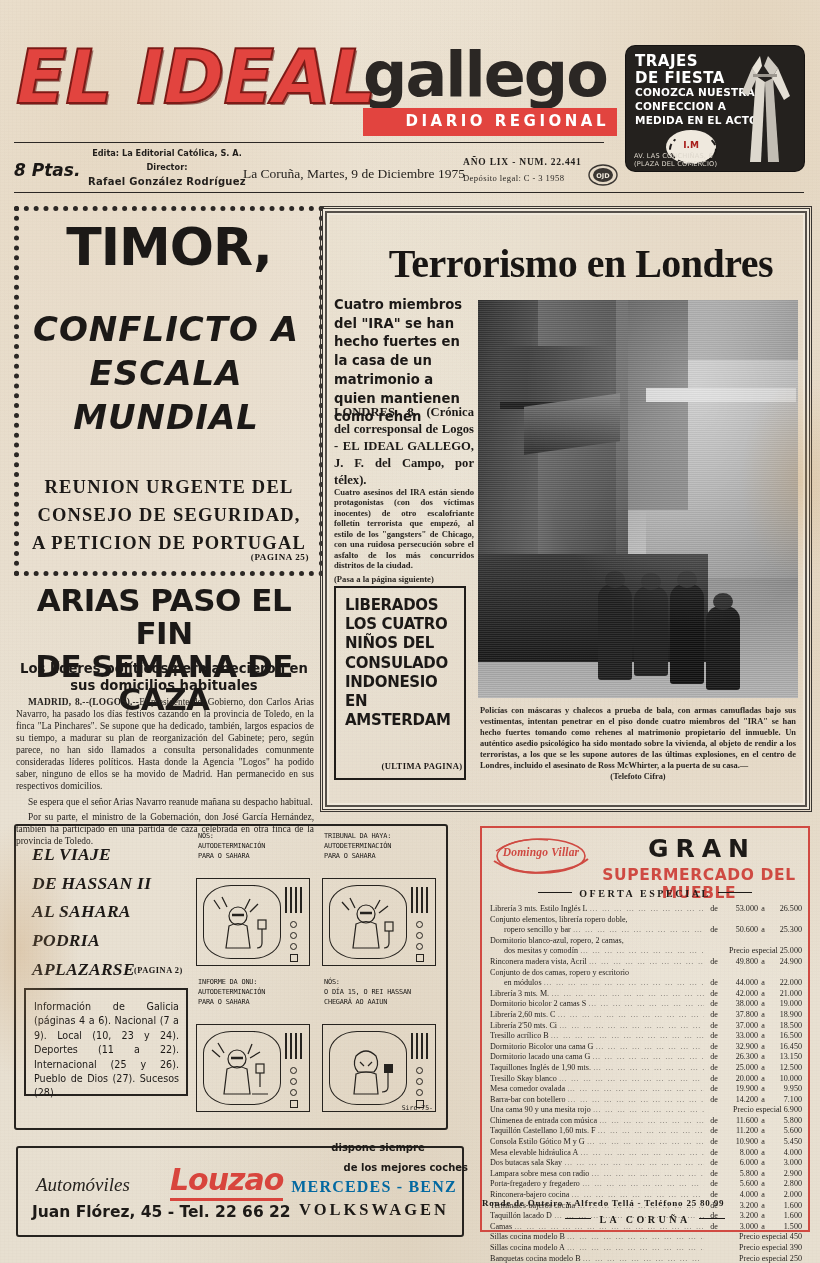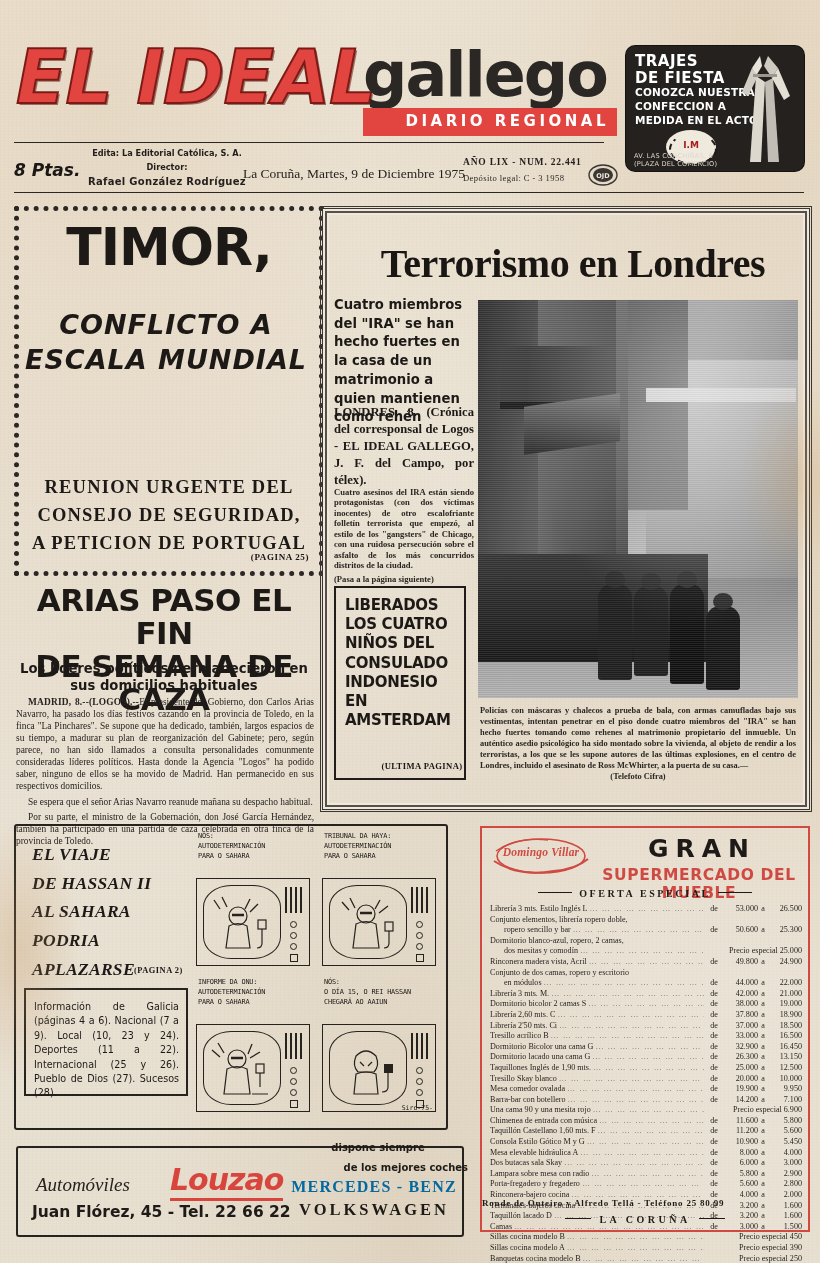--- a/index.html
+++ b/index.html
@@ -88,21 +88,21 @@
     background:rgba(255,255,255,.05);
   }
   .timor{
     position:absolute;left:0;right:0;top:10px;text-align:center;
     font-family:"DejaVu Sans",sans-serif;font-weight:bold;font-size:52px;
     letter-spacing:-1px;color:#1c1917;line-height:1;
   }
   .conflicto{
     position:absolute;left:0;right:6px;top:96px;text-align:center;
     font-family:"DejaVu Sans",sans-serif;font-weight:bold;font-style:italic;
-    font-size:27px;line-height:1.3;color:#1c1917;letter-spacing:1px;
+    font-size:34px;line-height:1.3;color:#1c1917;letter-spacing:1px;
   }
   .tropas{
     position:absolute;left:4px;right:4px;top:186px;text-align:center;
     font-family:"Liberation Serif",serif;font-weight:bold;
     font-size:18px;line-height:1.45;color:#1c1917;letter-spacing:-.2px;
   }
   .reunion{
     position:absolute;left:6px;right:6px;top:262px;text-align:center;
     font-family:"Liberation Serif",serif;font-weight:bold;
     font-size:18.5px;line-height:1.52;color:#1c1917;letter-spacing:1.2px;
@@ -130,21 +130,21 @@
   .ariasbody p:first-child b{letter-spacing:.2px;}
 
   
   .terrbox{
     position:absolute;left:320px;top:206px;width:486px;height:600px;
     border:3px double #3a3632;
     box-shadow:inset 0 0 0 2px #efe8db, inset 0 0 0 4px #55504a, inset 0 0 0 6px #efe8db;
     background:rgba(255,255,255,.04);
   }
   .terrtitle{
-    position:absolute;left:340px;top:240px;width:466px;text-align:center;
+    position:absolute;left:348px;top:240px;width:466px;text-align:center;
     font-family:"Liberation Serif",serif;font-weight:bold;font-size:40px;
     color:#191614;letter-spacing:-.5px;
   }
   .terrlead{
     position:absolute;left:334px;top:296px;width:140px;
     font-family:"DejaVu Sans",sans-serif;font-weight:bold;font-size:13.2px;
     line-height:1.42;color:#1c1917;
   }
   .terrdate{
     position:absolute;left:334px;top:404px;width:140px;

